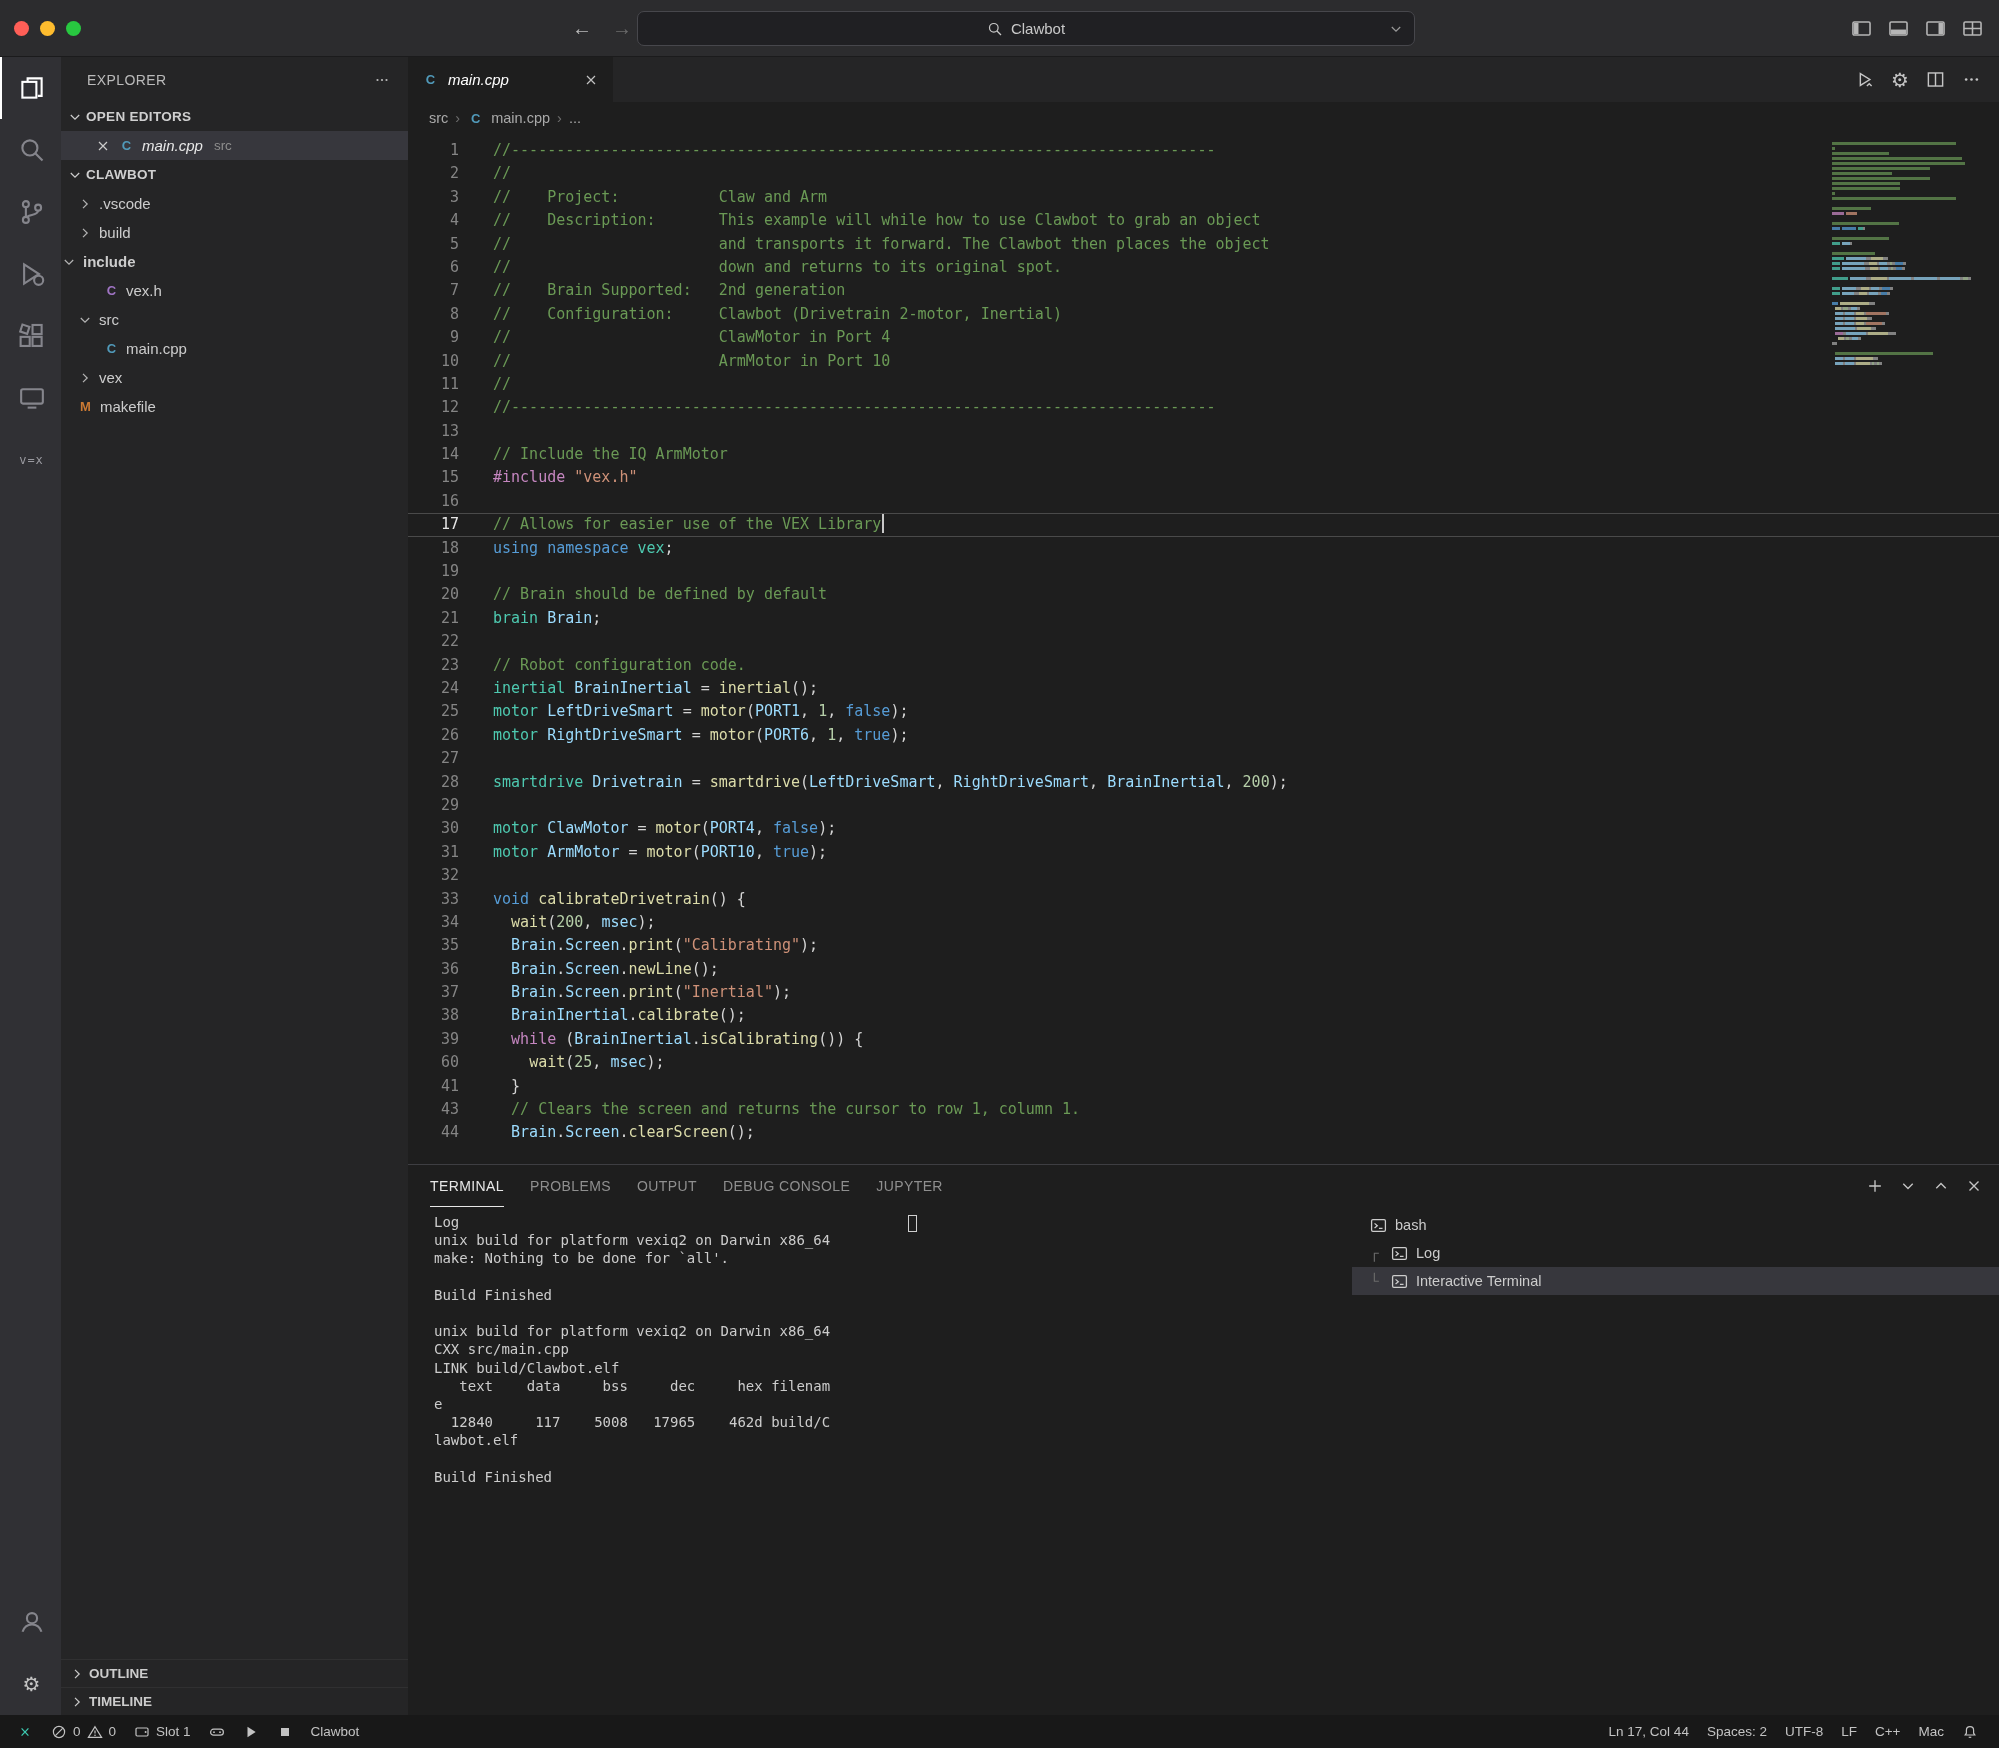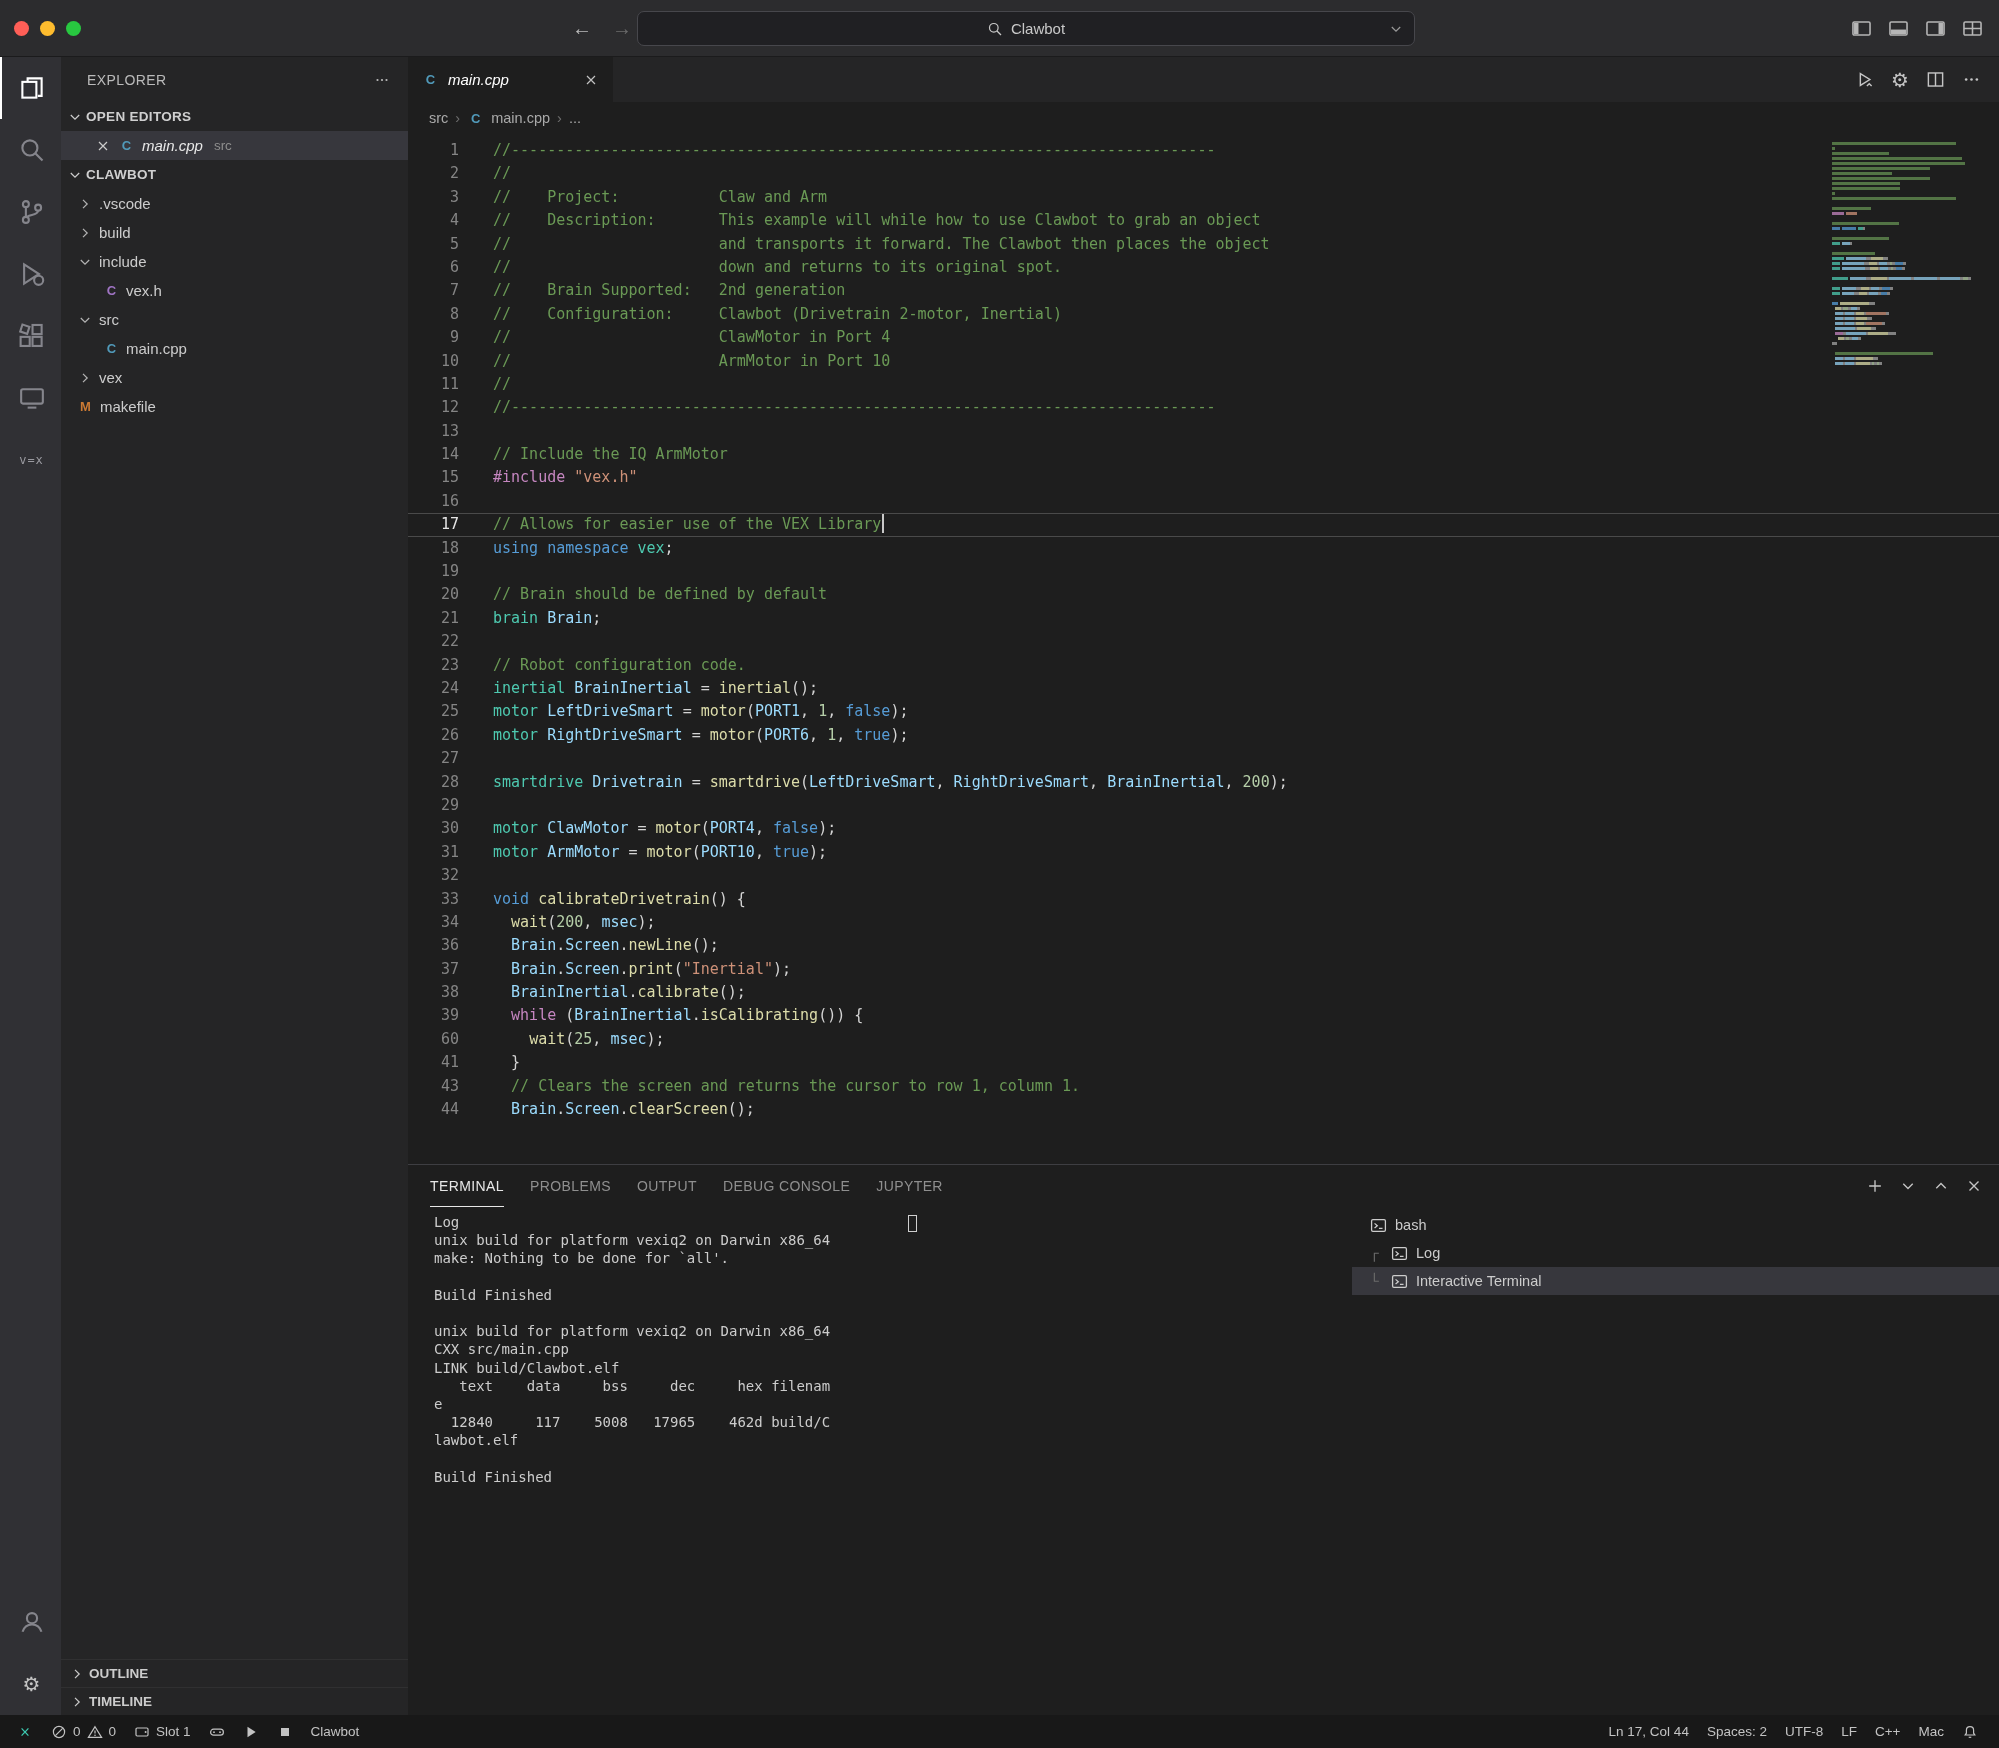--- a/index.html
+++ b/index.html
@@ -302,21 +302,21 @@
             <span>.vscode</span>
           </div>
           <div class="tree-row" style="padding-left: 16px;">
             <span class="icon tree-chev">
               <svg viewBox="0 0 16 16">
                 <path d="M6 3.8L10.2 8 6 12.2"></path>
               </svg>
             </span>
             <span>build</span>
           </div>
-          <div class="tree-row" style="padding-left: 16px;">
+          <div class="tree-row" style=" font-weight: bold;">
             <span class="icon tree-chev">
               <svg viewBox="0 0 16 16">
                 <path d="M3.8 6L8 10.2 12.2 6"></path>
               </svg>
             </span>
             <span>include</span>
           </div>
           <div class="tree-row" style="padding-left: 42px;">
             <span class="fileicon fi-c">C</span>
             <span>vex.h</span>
@@ -440,20 +440,21 @@
             <div class="code-line"><span class="ln">25</span><span class="line-text"><span class="tk-ty">motor</span><span class="tk-pln"> </span><span class="tk-var">LeftDriveSmart</span><span class="tk-pln"> = </span><span class="tk-fn">motor</span><span class="tk-pln">(</span><span class="tk-var">PORT1</span><span class="tk-pln">, </span><span class="tk-num">1</span><span class="tk-pln">, </span><span class="tk-kw">false</span><span class="tk-pln">);</span></span></div>
             <div class="code-line"><span class="ln">26</span><span class="line-text"><span class="tk-ty">motor</span><span class="tk-pln"> </span><span class="tk-var">RightDriveSmart</span><span class="tk-pln"> = </span><span class="tk-fn">motor</span><span class="tk-pln">(</span><span class="tk-var">PORT6</span><span class="tk-pln">, </span><span class="tk-num">1</span><span class="tk-pln">, </span><span class="tk-kw">true</span><span class="tk-pln">);</span></span></div>
             <div class="code-line"><span class="ln">27</span><span class="line-text"></span></div>
             <div class="code-line"><span class="ln">28</span><span class="line-text"><span class="tk-ty">smartdrive</span><span class="tk-pln"> </span><span class="tk-var">Drivetrain</span><span class="tk-pln"> = </span><span class="tk-fn">smartdrive</span><span class="tk-pln">(</span><span class="tk-var">LeftDriveSmart</span><span class="tk-pln">, </span><span class="tk-var">RightDriveSmart</span><span class="tk-pln">, </span><span class="tk-var">BrainInertial</span><span class="tk-pln">, </span><span class="tk-num">200</span><span class="tk-pln">);</span></span></div>
             <div class="code-line"><span class="ln">29</span><span class="line-text"></span></div>
             <div class="code-line"><span class="ln">30</span><span class="line-text"><span class="tk-ty">motor</span><span class="tk-pln"> </span><span class="tk-var">ClawMotor</span><span class="tk-pln"> = </span><span class="tk-fn">motor</span><span class="tk-pln">(</span><span class="tk-var">PORT4</span><span class="tk-pln">, </span><span class="tk-kw">false</span><span class="tk-pln">);</span></span></div>
             <div class="code-line"><span class="ln">31</span><span class="line-text"><span class="tk-ty">motor</span><span class="tk-pln"> </span><span class="tk-var">ArmMotor</span><span class="tk-pln"> = </span><span class="tk-fn">motor</span><span class="tk-pln">(</span><span class="tk-var">PORT10</span><span class="tk-pln">, </span><span class="tk-kw">true</span><span class="tk-pln">);</span></span></div>
             <div class="code-line"><span class="ln">32</span><span class="line-text"></span></div>
             <div class="code-line"><span class="ln">33</span><span class="line-text"><span class="tk-kw">void</span><span class="tk-pln"> </span><span class="tk-fn">calibrateDrivetrain</span><span class="tk-pln">() {</span></span></div>
             <div class="code-line"><span class="ln">34</span><span class="line-text"><span class="tk-pln">  </span><span class="tk-fn">wait</span><span class="tk-pln">(</span><span class="tk-num">200</span><span class="tk-pln">, </span><span class="tk-var">msec</span><span class="tk-pln">);</span></span></div>
+            <div class="code-line"><span class="ln">35</span><span class="line-text"><span class="tk-pln">  </span><span class="tk-var">Brain</span><span class="tk-pln">.</span><span class="tk-var">Screen</span><span class="tk-pln">.</span><span class="tk-fn">print</span><span class="tk-pln">(</span><span class="tk-str">"Calibrating"</span><span class="tk-pln">);</span></span></div>
             <div class="code-line"><span class="ln">36</span><span class="line-text"><span class="tk-pln">  </span><span class="tk-var">Brain</span><span class="tk-pln">.</span><span class="tk-var">Screen</span><span class="tk-pln">.</span><span class="tk-fn">newLine</span><span class="tk-pln">();</span></span></div>
             <div class="code-line"><span class="ln">37</span><span class="line-text"><span class="tk-pln">  </span><span class="tk-var">Brain</span><span class="tk-pln">.</span><span class="tk-var">Screen</span><span class="tk-pln">.</span><span class="tk-fn">print</span><span class="tk-pln">(</span><span class="tk-str">"Inertial"</span><span class="tk-pln">);</span></span></div>
             <div class="code-line"><span class="ln">38</span><span class="line-text"><span class="tk-pln">  </span><span class="tk-var">BrainInertial</span><span class="tk-pln">.</span><span class="tk-fn">calibrate</span><span class="tk-pln">();</span></span></div>
             <div class="code-line"><span class="ln">39</span><span class="line-text"><span class="tk-pln">  </span><span class="tk-ctl">while</span><span class="tk-pln"> (</span><span class="tk-var">BrainInertial</span><span class="tk-pln">.</span><span class="tk-fn">isCalibrating</span><span class="tk-pln">()) {</span></span></div>
             <div class="code-line"><span class="ln">60</span><span class="line-text"><span class="tk-pln">    </span><span class="tk-fn">wait</span><span class="tk-pln">(</span><span class="tk-num">25</span><span class="tk-pln">, </span><span class="tk-var">msec</span><span class="tk-pln">);</span></span></div>
             <div class="code-line"><span class="ln">41</span><span class="line-text"><span class="tk-pln">  }</span></span></div>
             <div class="code-line"><span class="ln">43</span><span class="line-text"><span class="tk-pln">  </span><span class="tk-cm">// Clears the screen and returns the cursor to row 1, column 1.</span></span></div>
             <div class="code-line"><span class="ln">44</span><span class="line-text"><span class="tk-pln">  </span><span class="tk-var">Brain</span><span class="tk-pln">.</span><span class="tk-var">Screen</span><span class="tk-pln">.</span><span class="tk-fn">clearScreen</span><span class="tk-pln">();</span></span></div>
           </div>
         <div class="minimap" id="minimap">

